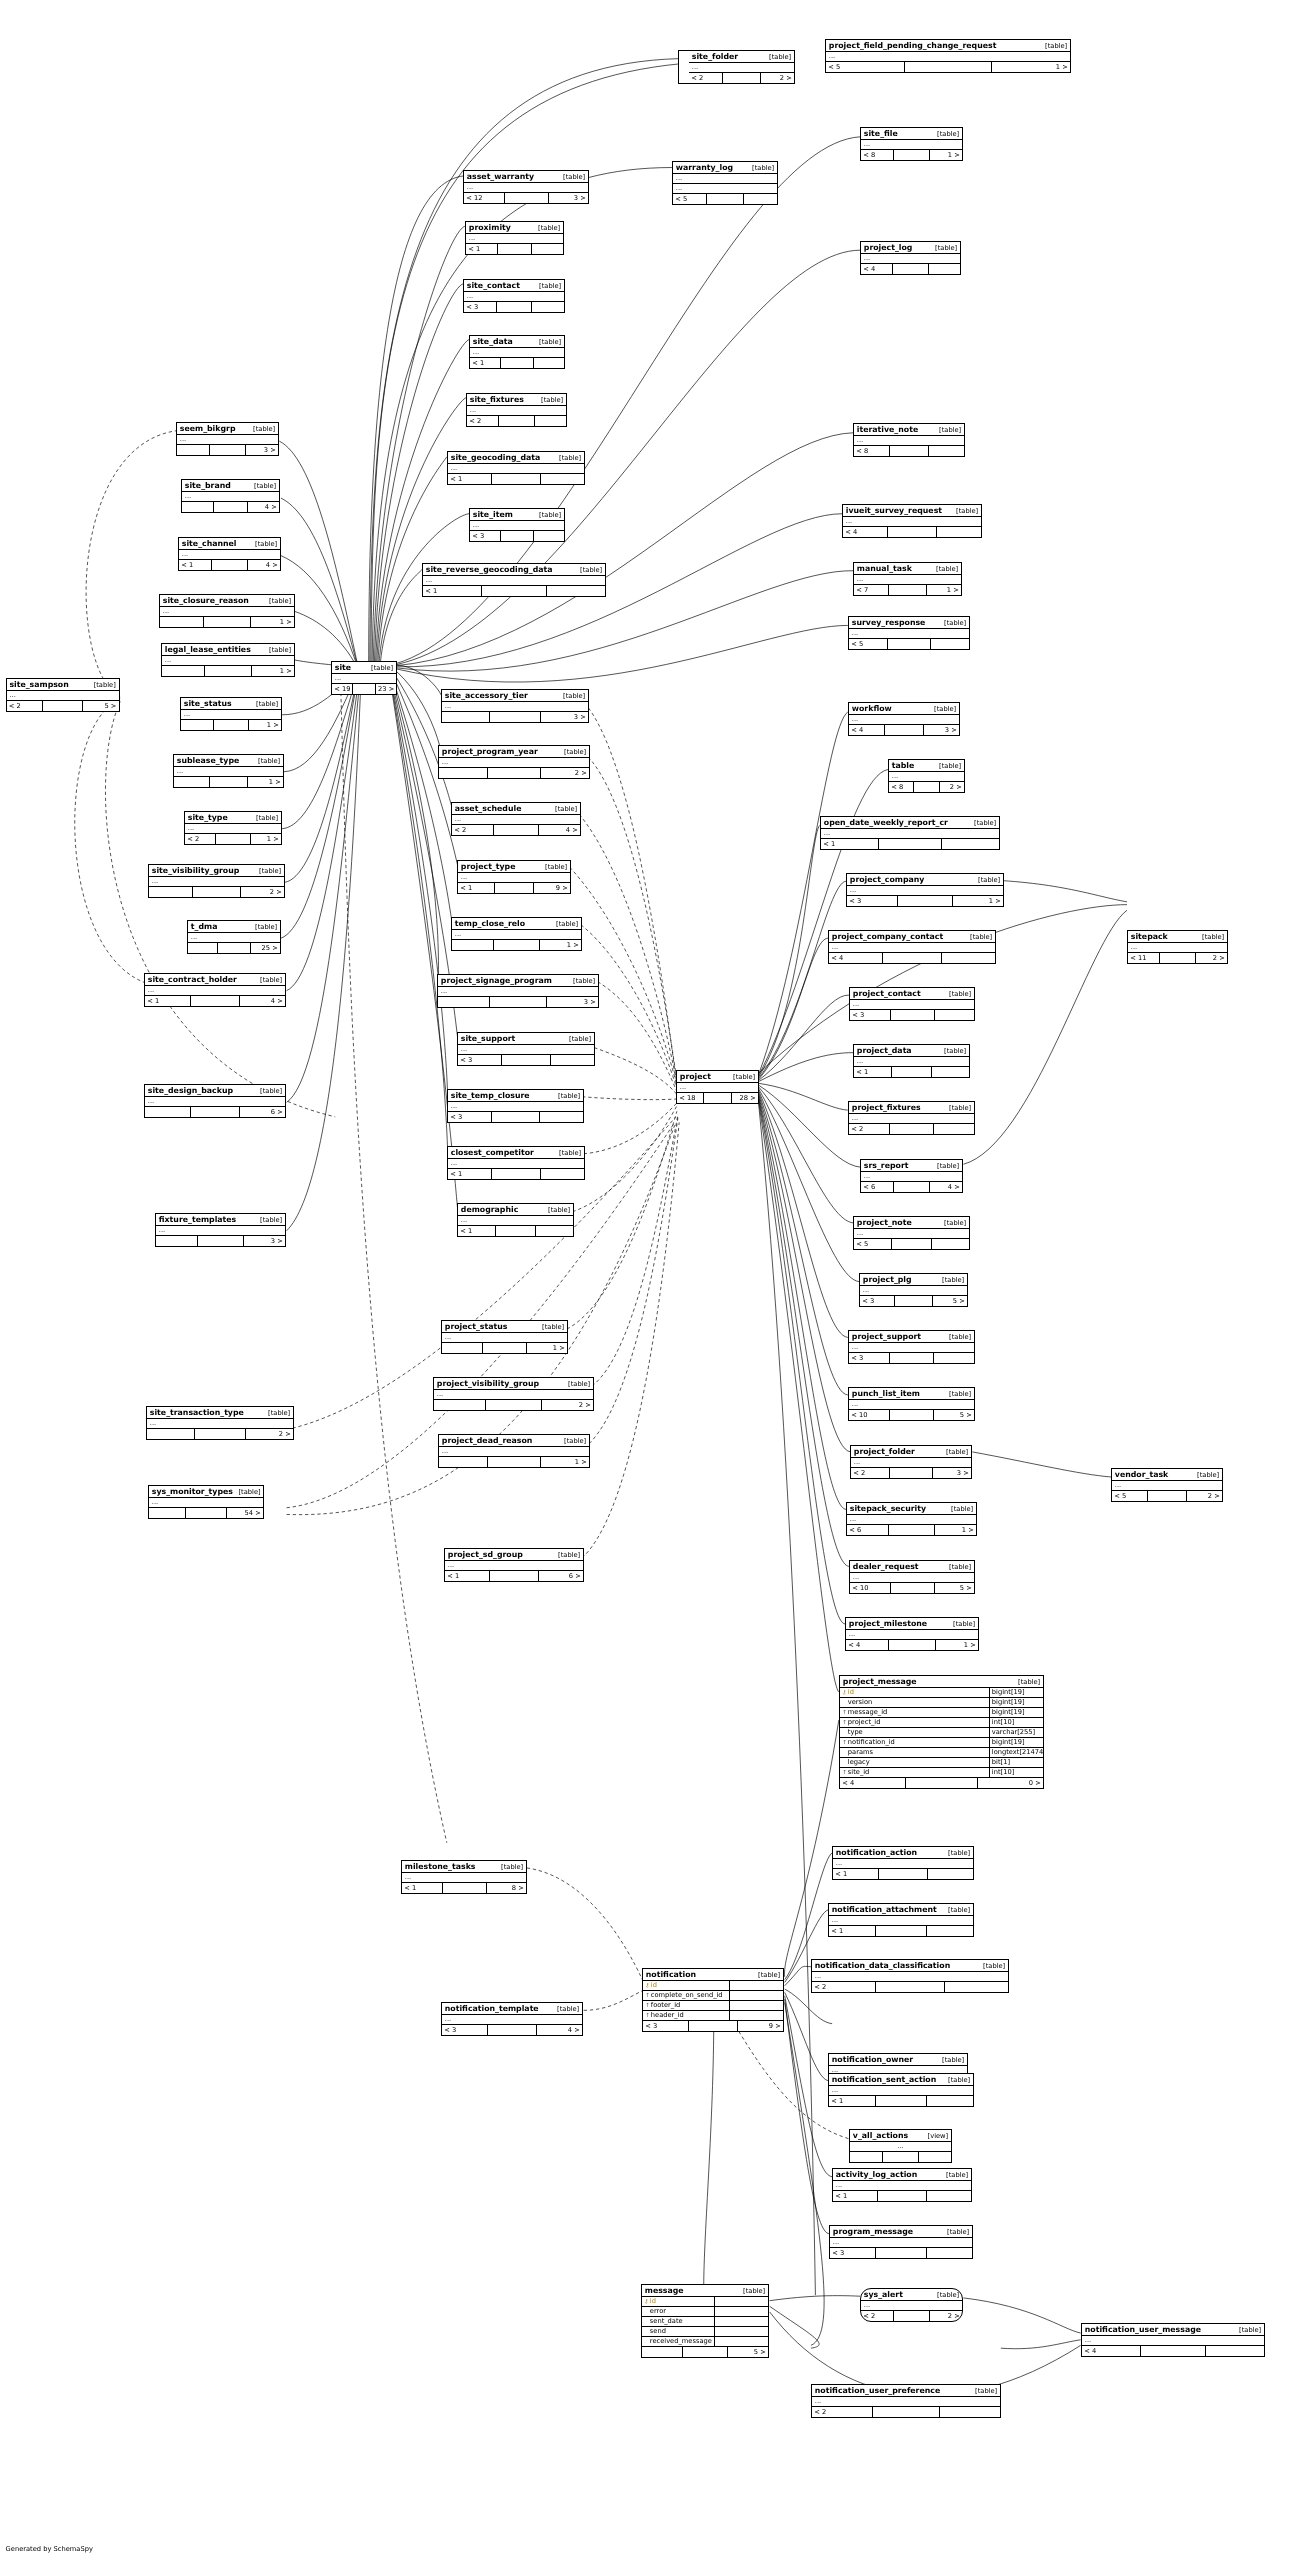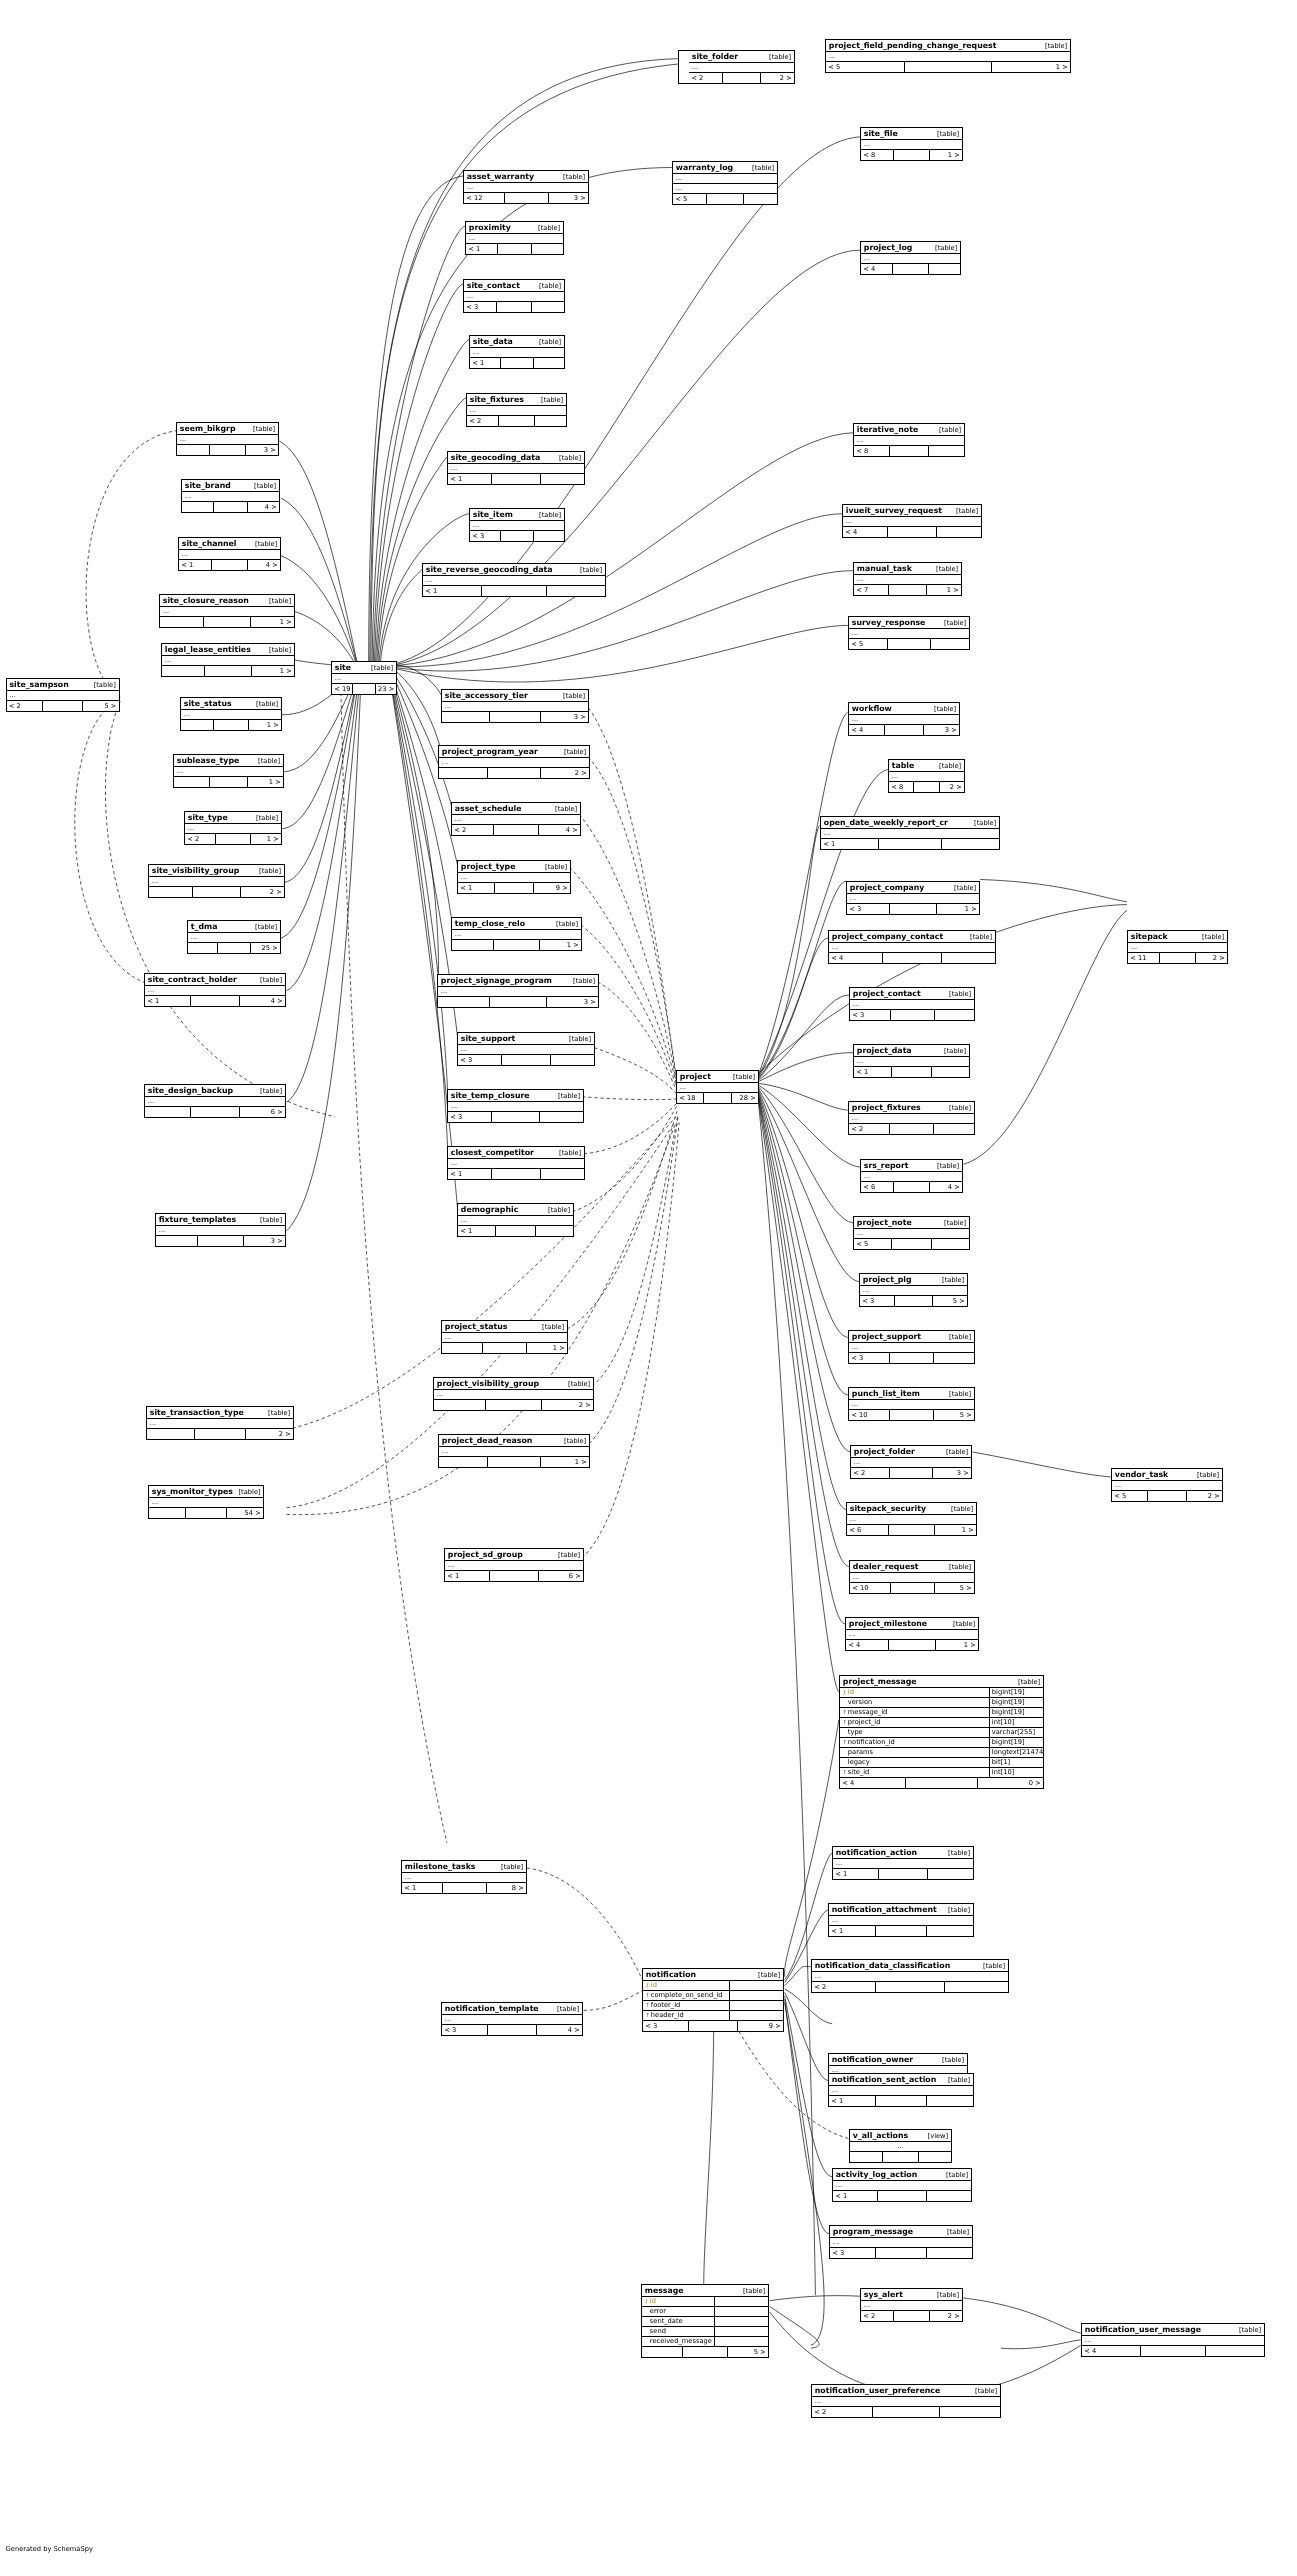--- a/index.html
+++ b/index.html
@@ -870,21 +870,21 @@
         </div>
         <div class="body">
           <div class="rowline">...</div>
         </div>
         <div class="foot">
           <div class="c">&lt; 1</div>
           <div class="c mid"></div>
           <div class="c"></div>
         </div>
       </div>
-      <div class="node" style="left: 846px; top: 873px; width: 134px; margin-top: 8px;">
+      <div class="node" style="left: 846px; top: 873px; width: 158px;">
         <div class="hdr">
           <span>project_company</span>
           <span class="kind">[table]</span>
         </div>
         <div class="body">
           <div class="rowline">...</div>
         </div>
         <div class="foot">
           <div class="c">&lt; 3</div>
           <div class="c mid"></div>
@@ -1234,21 +1234,21 @@
         </div>
         <div class="body">
           <div class="rowline">...</div>
         </div>
         <div class="foot">
           <div class="c">&lt; 3</div>
           <div class="c mid"></div>
           <div class="c"></div>
         </div>
       </div>
-      <div class="node" style="left: 860px; top: 2288px; width: 103px;">
+      <div class="node" style="left: 860px; top: 2288px; width: 103px; border-radius: 11px;">
         <div class="hdr">
           <span>sys_alert</span>
           <span class="kind">[table]</span>
         </div>
         <div class="body">
           <div class="rowline">...</div>
         </div>
         <div class="foot">
           <div class="c">&lt; 2</div>
           <div class="c mid"></div>

